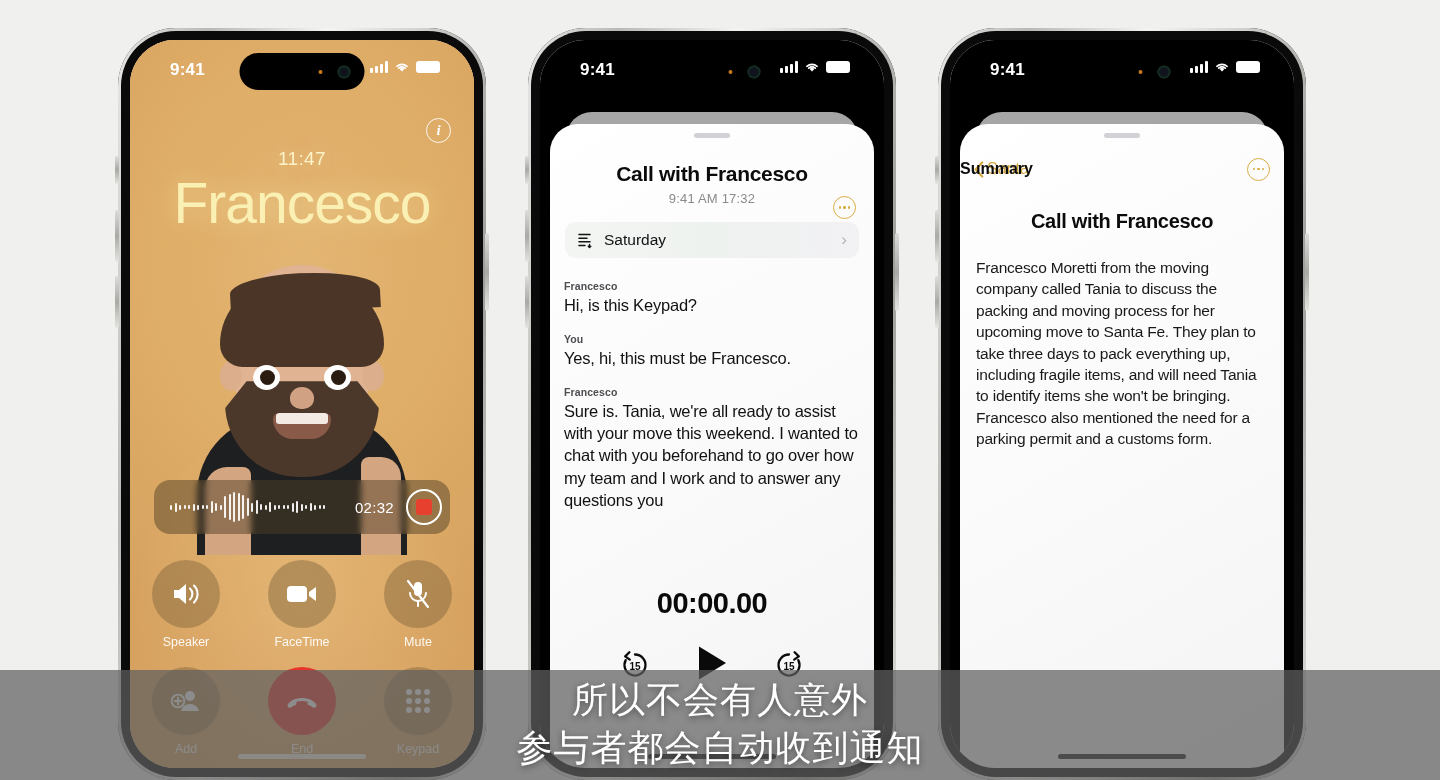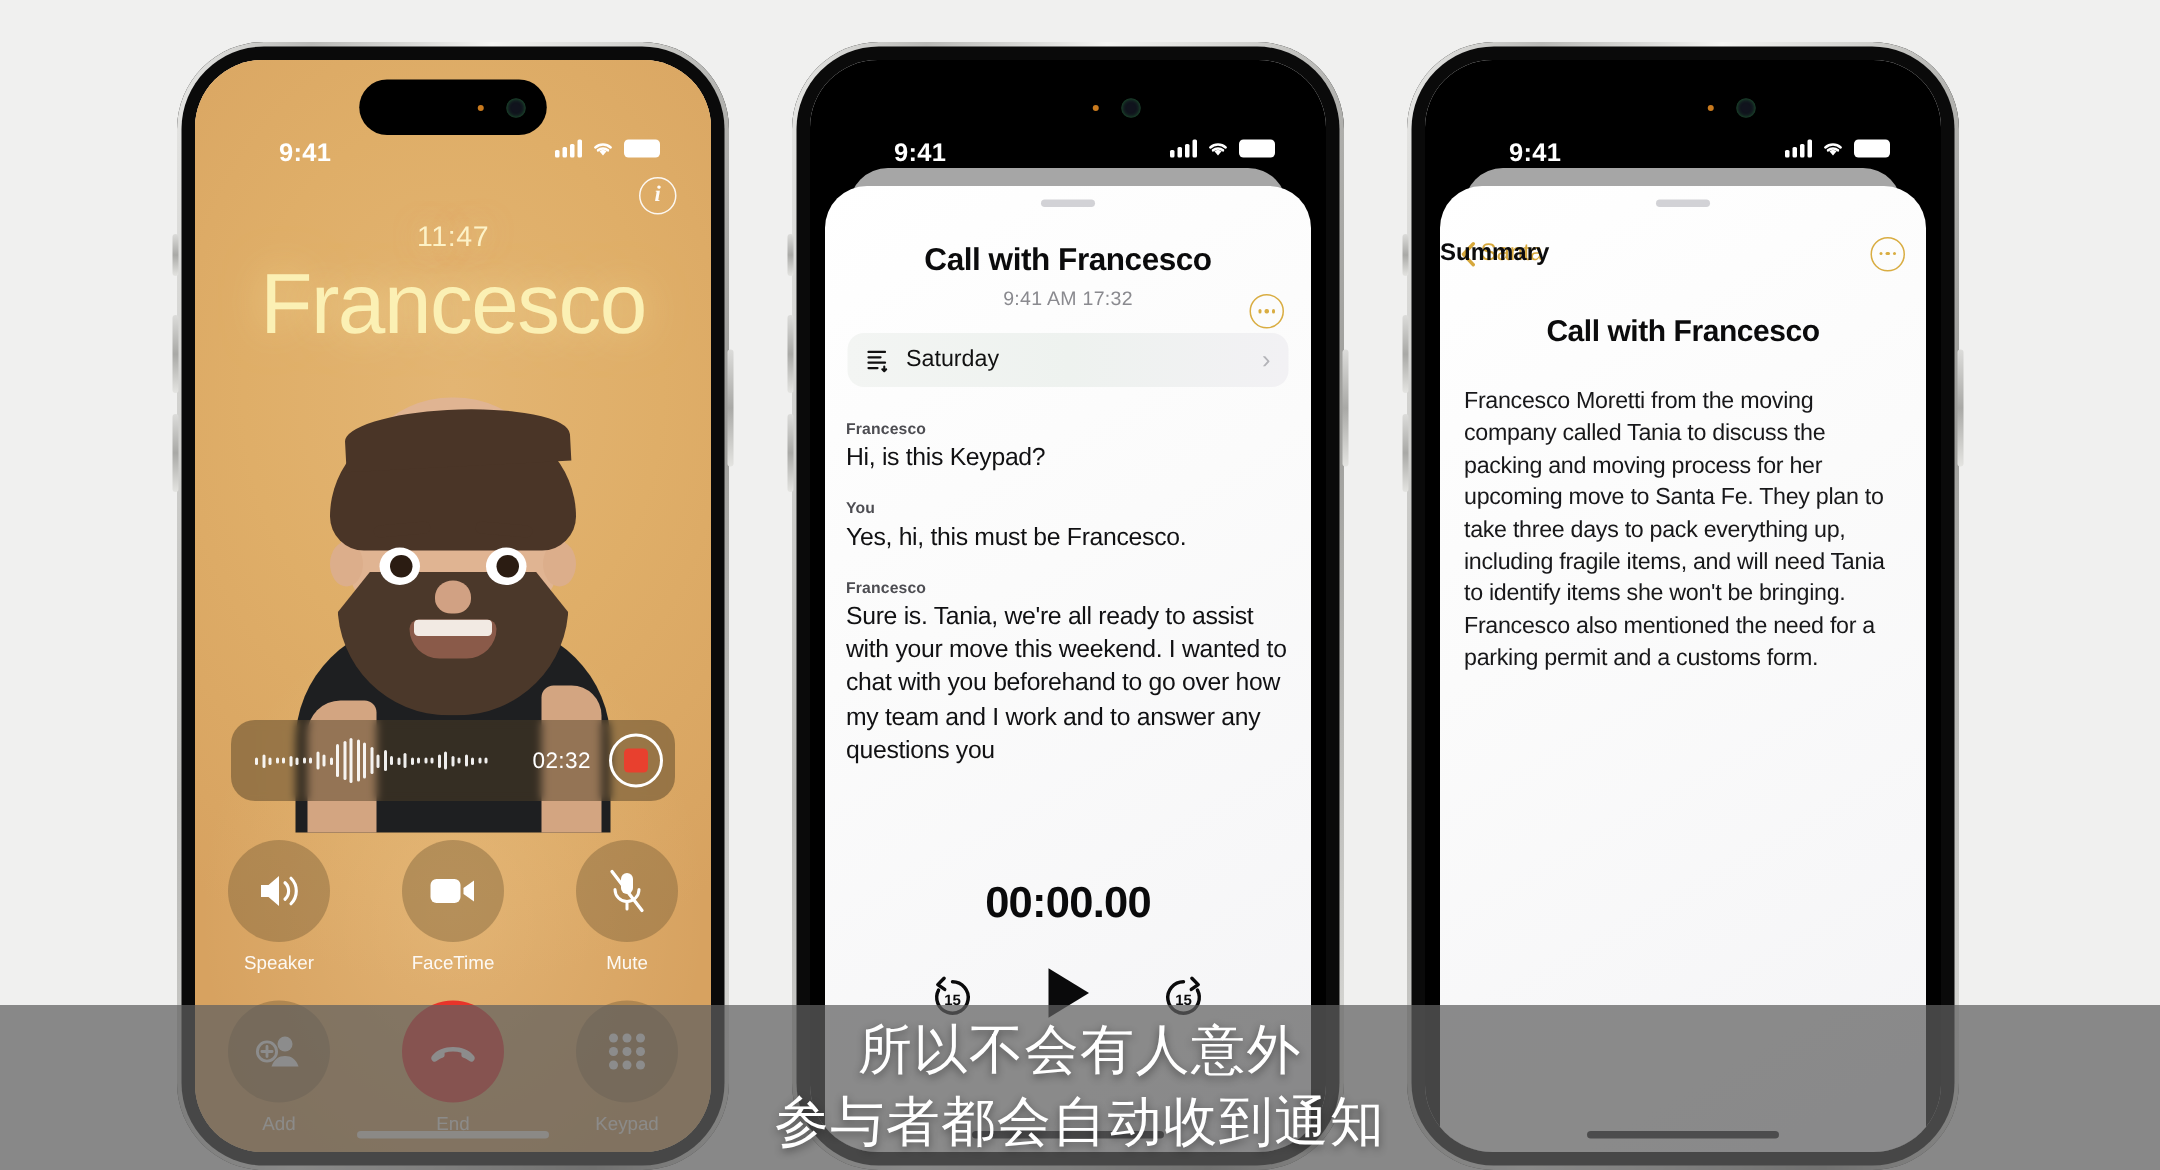--- a/index.html
+++ b/index.html
@@ -24,22 +24,22 @@
   }
   .phone .screen {
     position:absolute; inset:12px; border-radius:45px;
     overflow:hidden; background:#fff;
   }
 
   .sidebtn { position:absolute; background:linear-gradient(180deg,#dcdcda,#a9a9a6,#e4e4e1); border-radius:2px; }
 
   
   .statusbar {
-    position:absolute; top:0; left:16px; right:0; height:52px;
-    display:flex; align-items:center; z-index:6;margin-top:32px;
+    position:absolute; top:0; left:0; right:0; height:52px;
+    display:flex; align-items:center; z-index:6;
   }
   .sb-time { position:absolute; left:40px; top:20px; font-size:17px; font-weight:bold; letter-spacing:.2px; }
   .sb-right { position:absolute; right:34px; top:21px; display:flex; align-items:center; gap:6px; }
   .bars { display:flex; align-items:flex-end; gap:2px; height:12px; }
   .bars i { width:3px; border-radius:1px; display:block; }
   .bars i:nth-child(1){height:5px}.bars i:nth-child(2){height:7px}
   .bars i:nth-child(3){height:9.5px}.bars i:nth-child(4){height:12px}
   .batt { width:24px; height:12px; border-radius:3px; position:relative; }
   .batt:after{content:"";position:absolute;right:-3px;top:3.5px;width:2px;height:5px;border-radius:0 1px 1px 0;}
 

